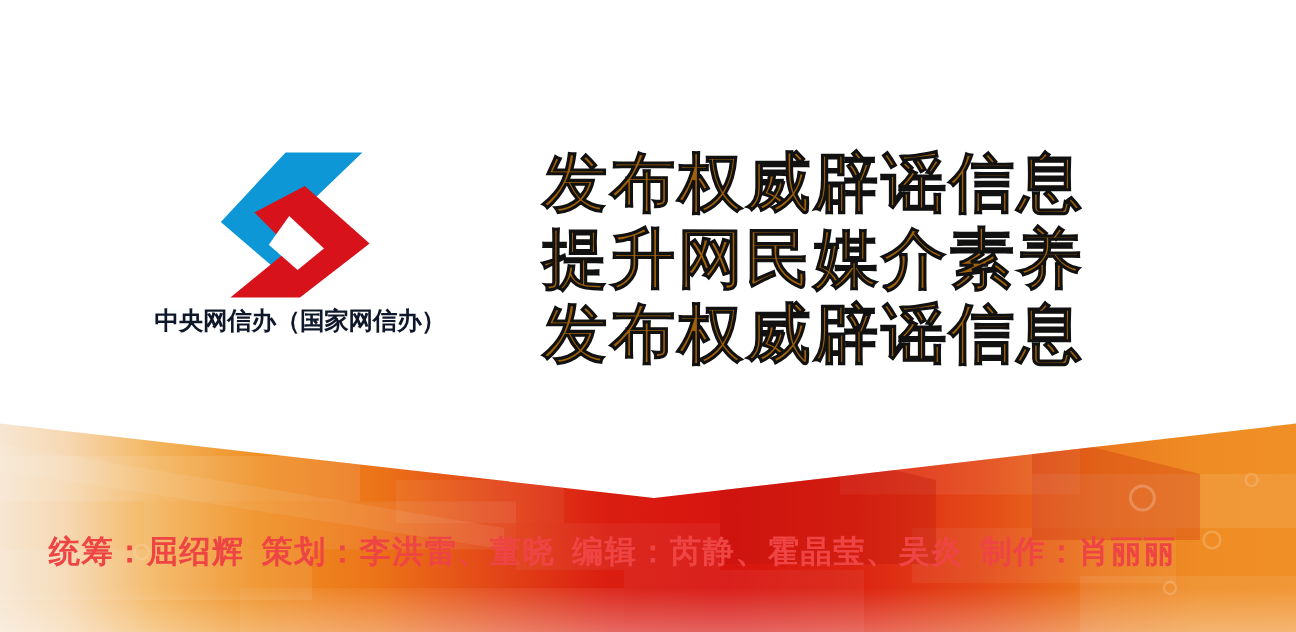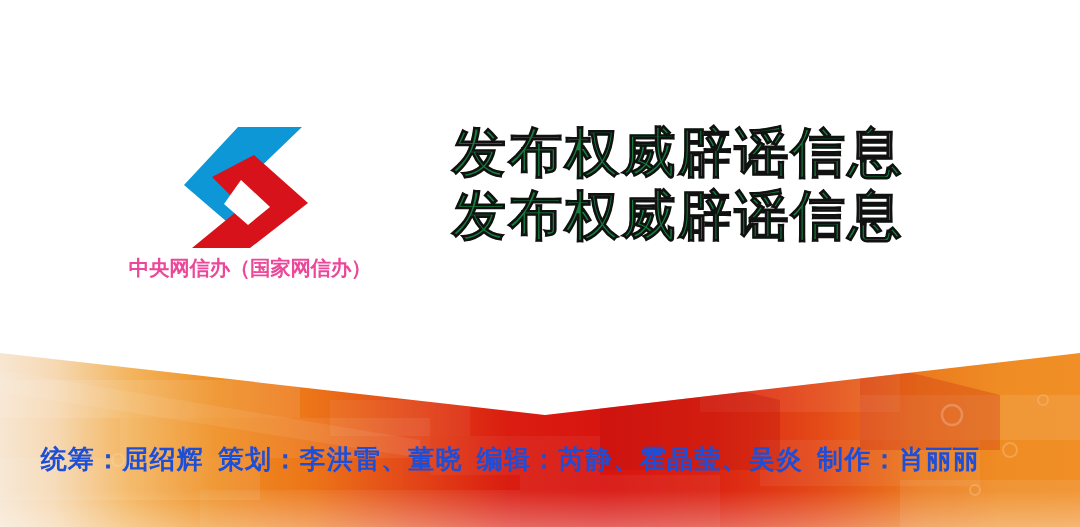--- a/index.html
+++ b/index.html
@@ -48,21 +48,21 @@
     display: block;
     width: 136px;
     height: 125px;
   }
   .logo-caption {
     position: absolute;
     left: 0;
     top: 130px;
     width: 300px;
     text-align: center;
-    color: #ec4899;
+    color: #0f172a;
     font-family: "Liberation Sans", sans-serif;
     font-weight: bold;
     font-size: 20.5px;
     line-height: 25px;
     letter-spacing: -0.3px;
     white-space: nowrap;
   }
   .logo-caption .line2 {
     letter-spacing: 0.4px;
   }
@@ -72,21 +72,21 @@
     position: absolute;
     left: 452px;
     top: 122px;
     width: 500px;
   }
   .headline .hl-line {
     font-family: "Liberation Serif", serif;
     font-weight: bold;
     font-size: 54px;
     line-height: 63px;
-    color: #15803d;
+    color: #a16207;
     letter-spacing: 2.5px;
     white-space: nowrap;
     -webkit-text-stroke: 0.9px #111111;
   }
 
   
   .banner {
     position: absolute;
     left: 0;
     top: 340px;
@@ -102,21 +102,21 @@
   .credits {
     position: absolute;
     left: 0;
     top: 443px;
     width: 1021px;
     text-align: center;
     font-family: "Liberation Serif", serif;
     font-weight: bold;
     font-size: 26px;
     line-height: 34px;
-    color: #1d4ed8;
+    color: #ef4444;
     letter-spacing: 1.2px;
     white-space: nowrap;
   }
   .credits .sep {
     display: inline-block;
     width: 14px;
   }
 </style>
 </head>
 <body>
@@ -139,20 +139,21 @@
     </div>
 
     <div class="logo-caption">
       <div class="line1">中央网信办（国家网信办）</div>
     </div>
 
   </div>
 
   <div class="headline">
     <div class="hl-line">发布权威辟谣信息</div>
+    <div class="hl-line">提升网民媒介素养</div>
     <div class="hl-line">发布权威辟谣信息</div>
   </div>
 
   <div class="banner">
     <svg viewBox="0 0 1080 187" preserveAspectRatio="none" xmlns="http://www.w3.org/2000/svg">
       <defs>
         <linearGradient id="gradMain" x1="0" y1="0" x2="1" y2="0">
           <stop offset="0.00" stop-color="#f7e6d2"></stop>
           <stop offset="0.05" stop-color="#f6d9b4"></stop>
           <stop offset="0.12" stop-color="#f3b55f"></stop>

